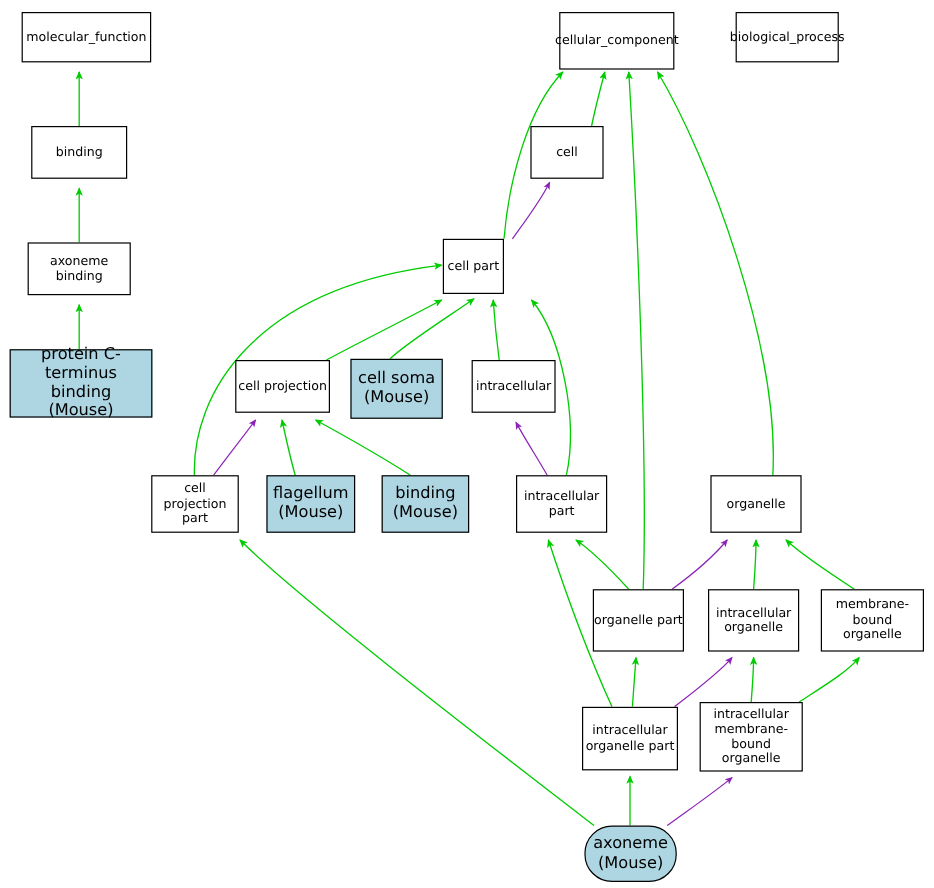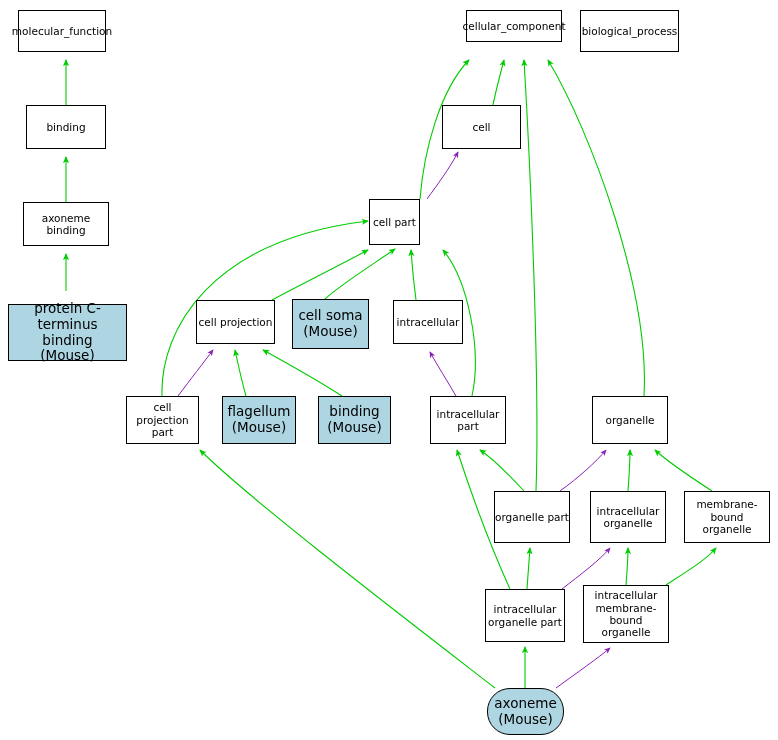--- a/index.html
+++ b/index.html
@@ -69,29 +69,29 @@
         <path d="M 527,589 C 528,575 529,560 530,548" fill="none" stroke="#00CC00" stroke-width="1.1" marker-end="url(#arrow-green)"></path>
         <path d="M 562,589 C 580,575 600,560 610,548" fill="none" stroke="#8B22B8" stroke-width="1" marker-end="url(#arrow-purple)"></path>
         <path d="M 626,585 C 627,572 628,560 628,548" fill="none" stroke="#00CC00" stroke-width="1.1" marker-end="url(#arrow-green)"></path>
         <path d="M 666,585 C 686,572 706,560 716,548" fill="none" stroke="#00CC00" stroke-width="1.1" marker-end="url(#arrow-green)"></path>
         <path d="M 495,688 C 420,630 250,500 200,450" fill="none" stroke="#00CC00" stroke-width="1.1" marker-end="url(#arrow-green)"></path>
         <path d="M 525,688 C 525,672 525,658 525,647" fill="none" stroke="#00CC00" stroke-width="1.1" marker-end="url(#arrow-green)"></path>
         <path d="M 556,688 C 578,672 598,658 610,648" fill="none" stroke="#8B22B8" stroke-width="1" marker-end="url(#arrow-purple)"></path>
       </g>
   </svg>
   <div id="node-group">
-      <div class="node small" style="left: 18px; top: 10px; width: 88px; height: 42px;"><span>molecular_function</span></div>
+      <div class="node small" style="left: 18px; top: 10px; width: 108px; height: 42px;"><span>molecular_function</span></div>
       <div class="node small" style="left: 26px; top: 105px; width: 80px; height: 44px;"><span>binding</span></div>
       <div class="node small" style="left: 23px; top: 202px; width: 86px; height: 44px;"><span>axoneme binding</span></div>
-      <div class="node big hl" style="left: 8px; top: 304px; width: 119px; height: 57px;"><span>protein C-terminus
+      <div class="node big hl" style="left: 8px; top: 291px; width: 119px; height: 57px;"><span>protein C-terminus
 binding
 (Mouse)</span></div>
-      <div class="node small" style="left: 466px; top: 10px; width: 96px; height: 32px;"><span>cellular_component</span></div>
-      <div class="node small" style="left: 580px; top: 10px; width: 99px; height: 42px;"><span>biological_process</span></div>
-      <div class="node small" style="left: 442px; top: 105px; width: 79px; height: 44px;"><span>cell</span></div>
+      <div class="node small" style="left: 466px; top: 10px; width: 96px; height: 48px;"><span>cellular_component</span></div>
+      <div class="node small" style="left: 613px; top: 10px; width: 86px; height: 42px;"><span>biological_process</span></div>
+      <div class="node small" style="left: 442px; top: 105px; width: 61px; height: 44px;"><span>cell</span></div>
       <div class="node small" style="left: 369px; top: 199px; width: 51px; height: 46px;"><span>cell part</span></div>
       <div class="node small" style="left: 196px; top: 300px; width: 79px; height: 44px;"><span>cell projection</span></div>
       <div class="node big hl" style="left: 292px; top: 299px; width: 77px; height: 50px;"><span>cell soma
 (Mouse)</span></div>
       <div class="node small" style="left: 393px; top: 300px; width: 70px; height: 44px;"><span>intracellular</span></div>
       <div class="node small" style="left: 126px; top: 396px; width: 73px; height: 48px;"><span>cell projection
 part</span></div>
       <div class="node big hl" style="left: 222px; top: 396px; width: 74px; height: 48px;"><span>flagellum
 (Mouse)</span></div>
       <div class="node big hl" style="left: 318px; top: 396px; width: 73px; height: 48px;"><span>binding

